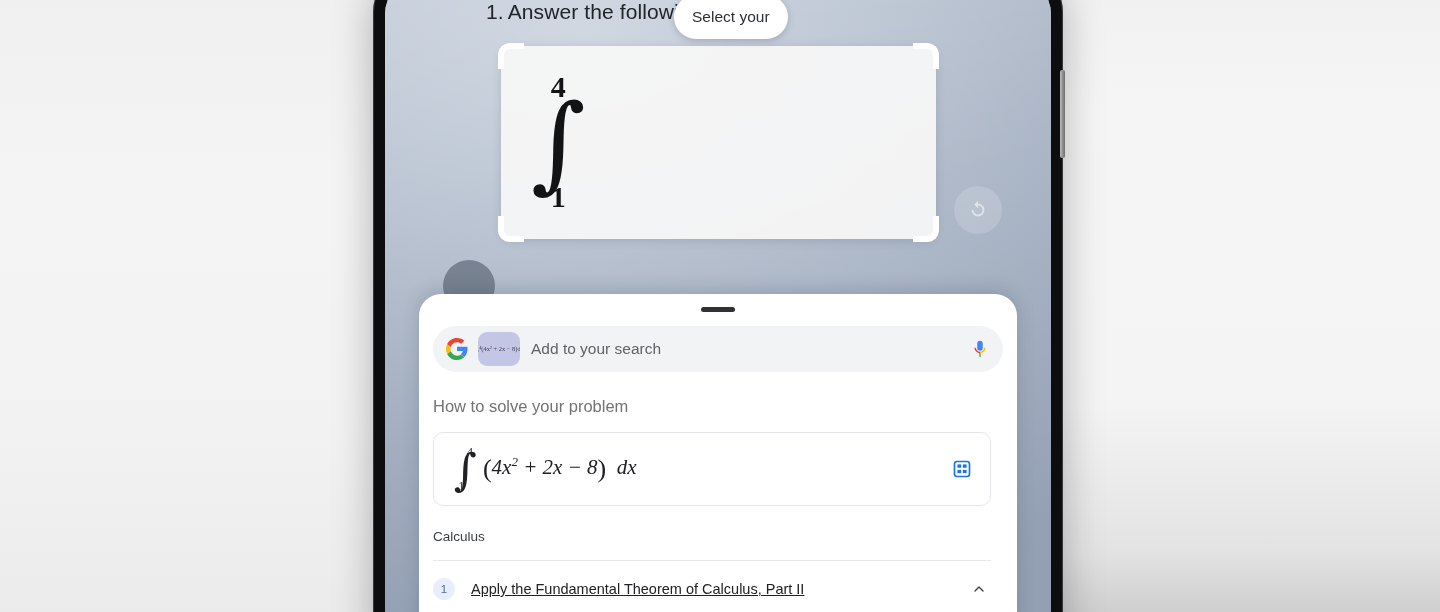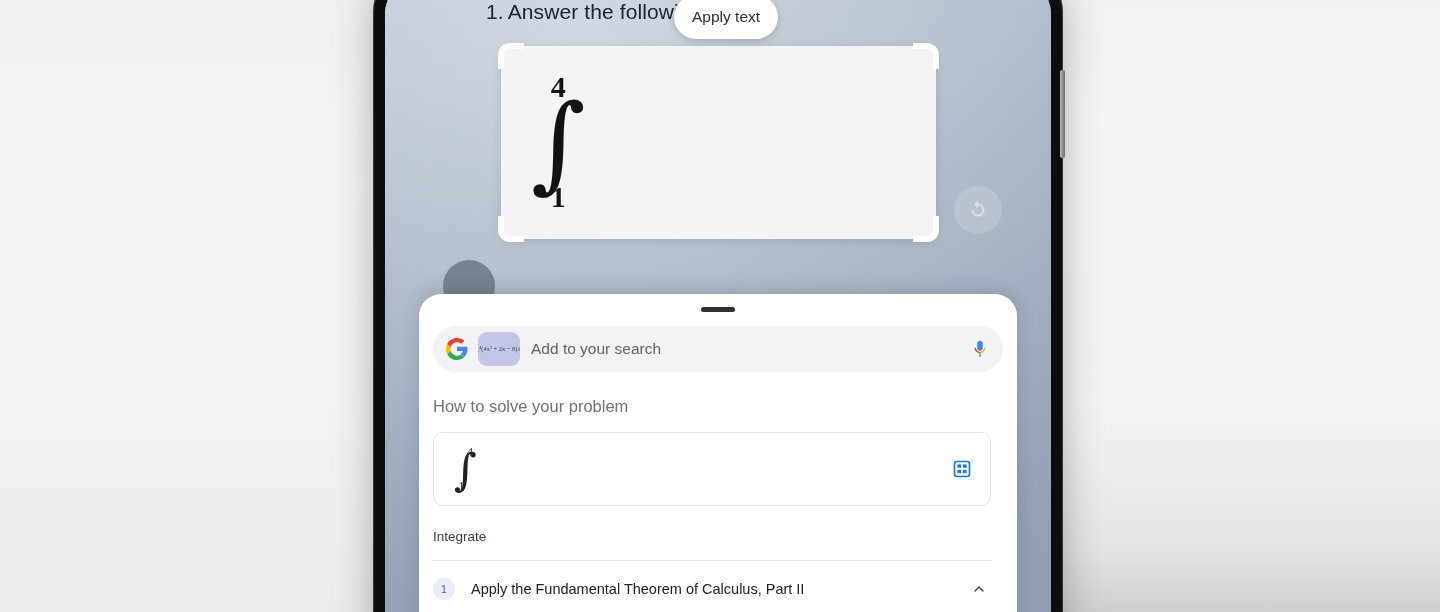--- a/index.html
+++ b/index.html
@@ -223,21 +223,21 @@
     width: 558px; height: 40px;
     display: flex; align-items: center;
   }
   .step-badge {
     width: 22px; height: 22px; flex: 0 0 22px;
     border-radius: 50%; background: #e8eefb;
     color: #4c6ea8; font-size: 11.5px;
     display: flex; align-items: center; justify-content: center;
     margin-right: 16px;
   }
-  .step-text { flex: 1 1 auto; font-size: 14.5px; color: #202124; white-space: nowrap; }
+  .step-text { flex: 1 1 auto; font-size: 14.5px; color: #202124; white-space: nowrap; text-decoration: underline; }
   .chev { width: 16px; height: 16px; flex: 0 0 16px; margin-right: 4px; }
 </style>
 </head>
 <body>
 
 <div class="stage">
   <div class="stage-left"></div>
   <div class="stage-right"></div>
 </div>
 
@@ -248,21 +248,21 @@
   <div class="screen">
 
     <div class="viewfinder">
       <div class="vf-sheen"></div>
 
       <div class="q-line">
         <span class="q-num">1.</span><span>Answer the following</span>
       </div>
 
       <div class="select-pill">
-        <span>Apply text</span>
+        <span>Select your</span>
       </div>
 
       <div class="selection">
         <div class="sel-formula">
           <div class="int-stack">
             <span class="int-upper">4</span>
             <span class="int-sign">∫</span>
             <span class="int-lower">1</span>
           </div>
         </div>
@@ -304,31 +304,32 @@
 
         <div class="section-title">How to solve your problem</div>
 
         <div class="math-card">
           <div class="card-formula">
             <span class="card-int">
               <span class="up">4</span>
               <span class="sign">∫</span>
               <span class="low">1</span>
             </span>
+            <span class="card-expr"><span class="paren">(</span><span>4x</span><sup>2</sup><span> + 2x − 8</span><span class="paren">)</span>&nbsp;&nbsp;<span>dx</span></span>
           </div>
           <svg class="calc-icon" viewBox="0 0 24 24">
             <rect x="3" y="3" width="18" height="18" rx="3" fill="none" stroke="#1a73e8" stroke-width="2"></rect>
             <rect x="6.5" y="6.5" width="4.5" height="4" fill="#1a73e8"></rect>
             <rect x="13" y="6.5" width="4.5" height="4" fill="#1a73e8"></rect>
             <rect x="6.5" y="13" width="4.5" height="4" fill="#1a73e8"></rect>
             <rect x="13" y="13" width="4.5" height="4" fill="#1a73e8"></rect>
           </svg>
         </div>
 
-        <div class="integrate-label">Integrate</div>
+        <div class="integrate-label">Calculus</div>
         <div class="divider"></div>
 
         <div class="step-row">
           <span class="step-badge">1</span>
           <span class="step-text">Apply the Fundamental Theorem of Calculus, Part II</span>
           <svg class="chev" viewBox="0 0 24 24">
             <path d="M6 15l6-6 6 6" fill="none" stroke="#3c4043" stroke-width="2" stroke-linecap="round" stroke-linejoin="round"></path>
           </svg>
         </div>
 

